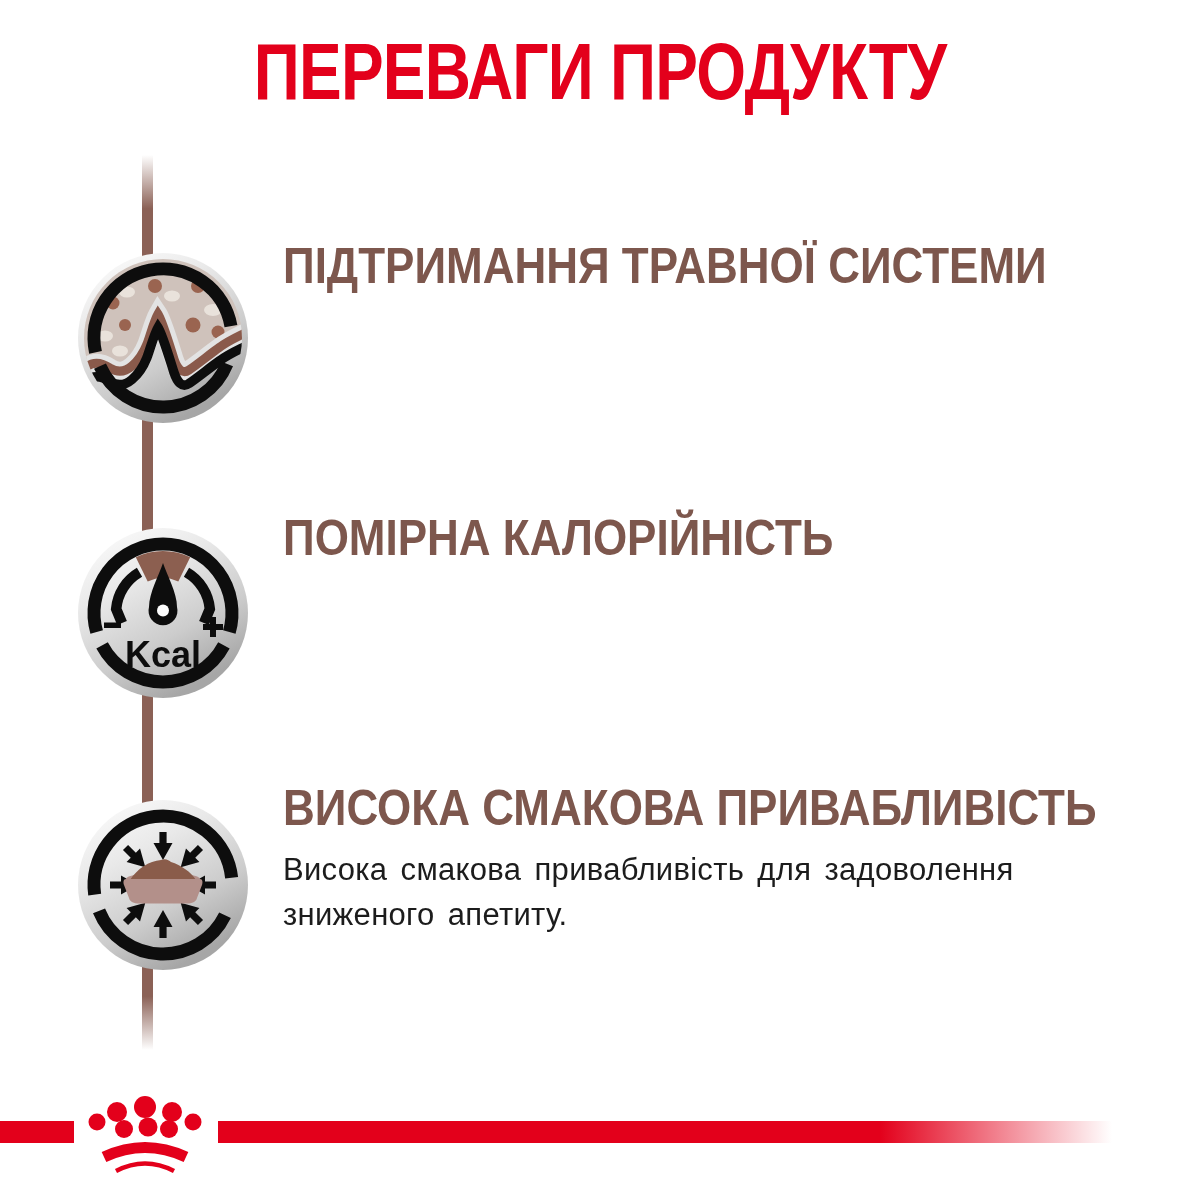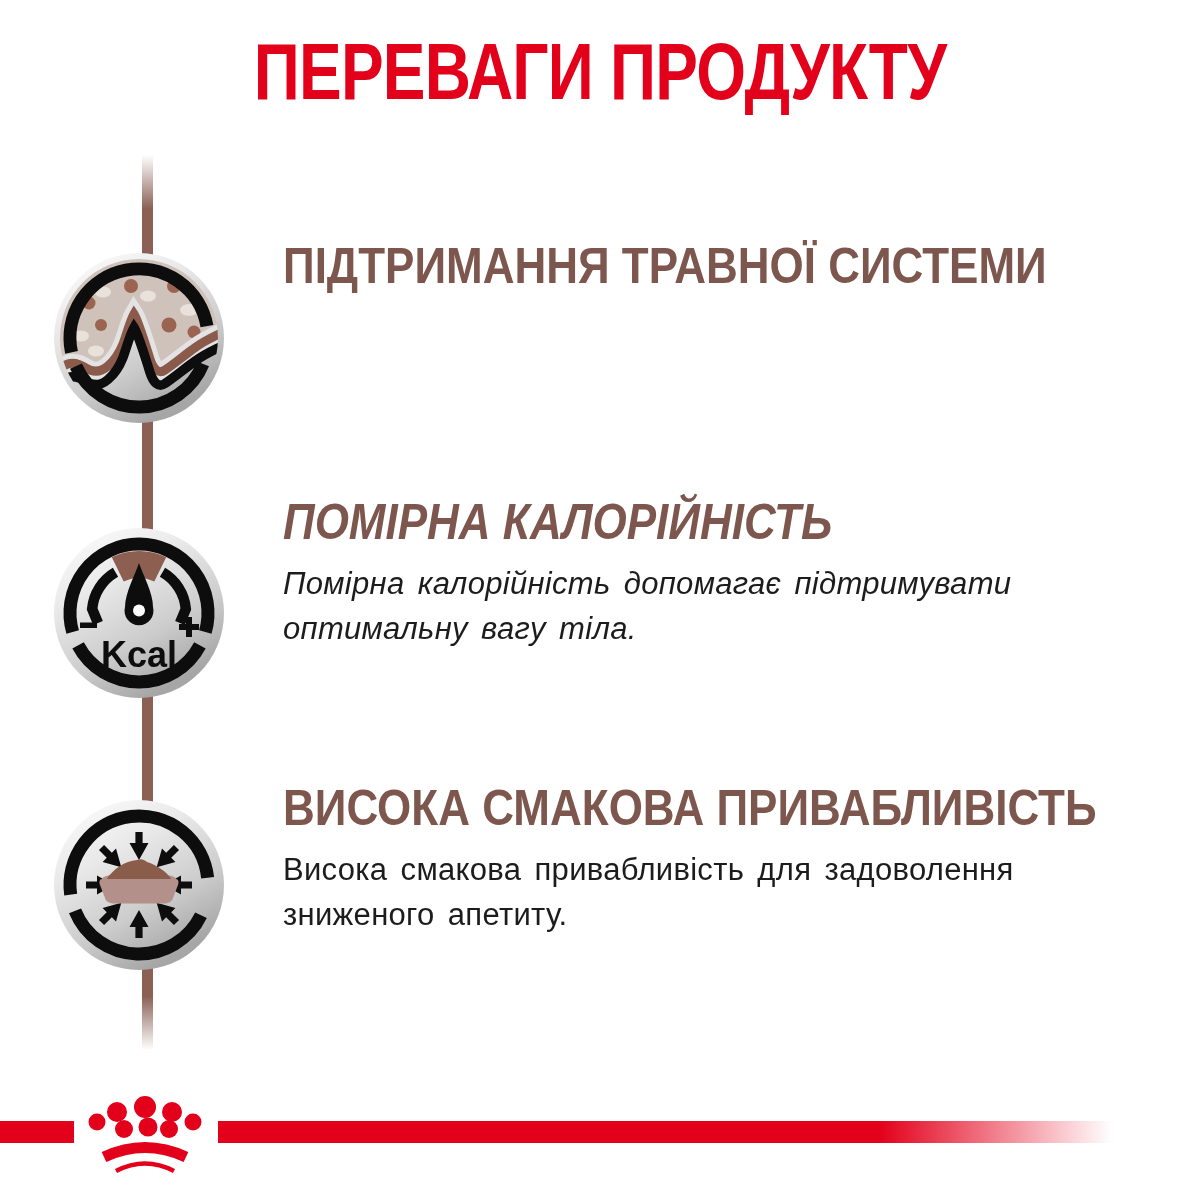--- a/index.html
+++ b/index.html
@@ -10,27 +10,27 @@
   .title{
     position:absolute;top:26px;left:0;width:1200px;margin:0;
     text-align:center;color:#e3001b;font-size:80px;font-weight:bold;
     letter-spacing:-1px;transform:scaleX(0.8);transform-origin:center;
     white-space:nowrap;
   }
   .rail{
     position:absolute;left:142px;top:155px;width:11px;height:895px;
     background:linear-gradient(to bottom, rgba(139,97,86,0) 0%, #8b6156 6%, #8b6156 94%, rgba(139,97,86,0) 100%);
   }
-  .medal{position:absolute;left:52px;width:174px;height:174px;}
+  .medal{position:absolute;left:76px;width:174px;height:174px;}
   .medal.m1{top:251px;}
   .medal.m2{top:526px;}
   .medal.m3{top:798px;}
   .section{position:absolute;left:283px;width:848px;}
   .section.s1{top:240px;text-align:right;}
-  .section.s2{top:496px;font-style:italic;}
+  .section.s2{top:512px;}
   .section.s3{top:782px;}
   .section h2{
     margin:0 0 12px 0;color:#7d574d;font-size:50px;font-weight:bold;line-height:1.05;
     transform:scaleX(0.88);transform-origin:left center;white-space:nowrap;
   }
   .section p{
     margin:0;color:#1c1c1c;font-size:31px;line-height:1.47;
     letter-spacing:0.3px;word-spacing:0.14em;
   }
   .stripe{position:absolute;top:1121px;height:22px;background:#e3001b;}
@@ -134,21 +134,20 @@
       <path d="M -63.97 25.85 A 69 69 0 0 0 62.02 30.25" fill="none" stroke="#0d0d0d" stroke-width="13"></path>
     </svg>
   </div>
 
   <div class="section s1">
     <h2>ПІДТРИМАННЯ ТРАВНОЇ СИСТЕМИ</h2>
   </div>
 
   <div class="section s2">
     <h2>ПОМІРНА КАЛОРІЙНІСТЬ</h2>
-    <p>Помірна калорійність допомагає підтримувати оптимальну вагу тіла.</p>
   </div>
 
   <div class="section s3">
     <h2>ВИСОКА СМАКОВА ПРИВАБЛИВІСТЬ</h2>
     <p>Висока смакова привабливість для задоволення зниженого апетиту.</p>
   </div>
 
   <div class="stripe left"></div>
   <div class="stripe right"></div>
 

